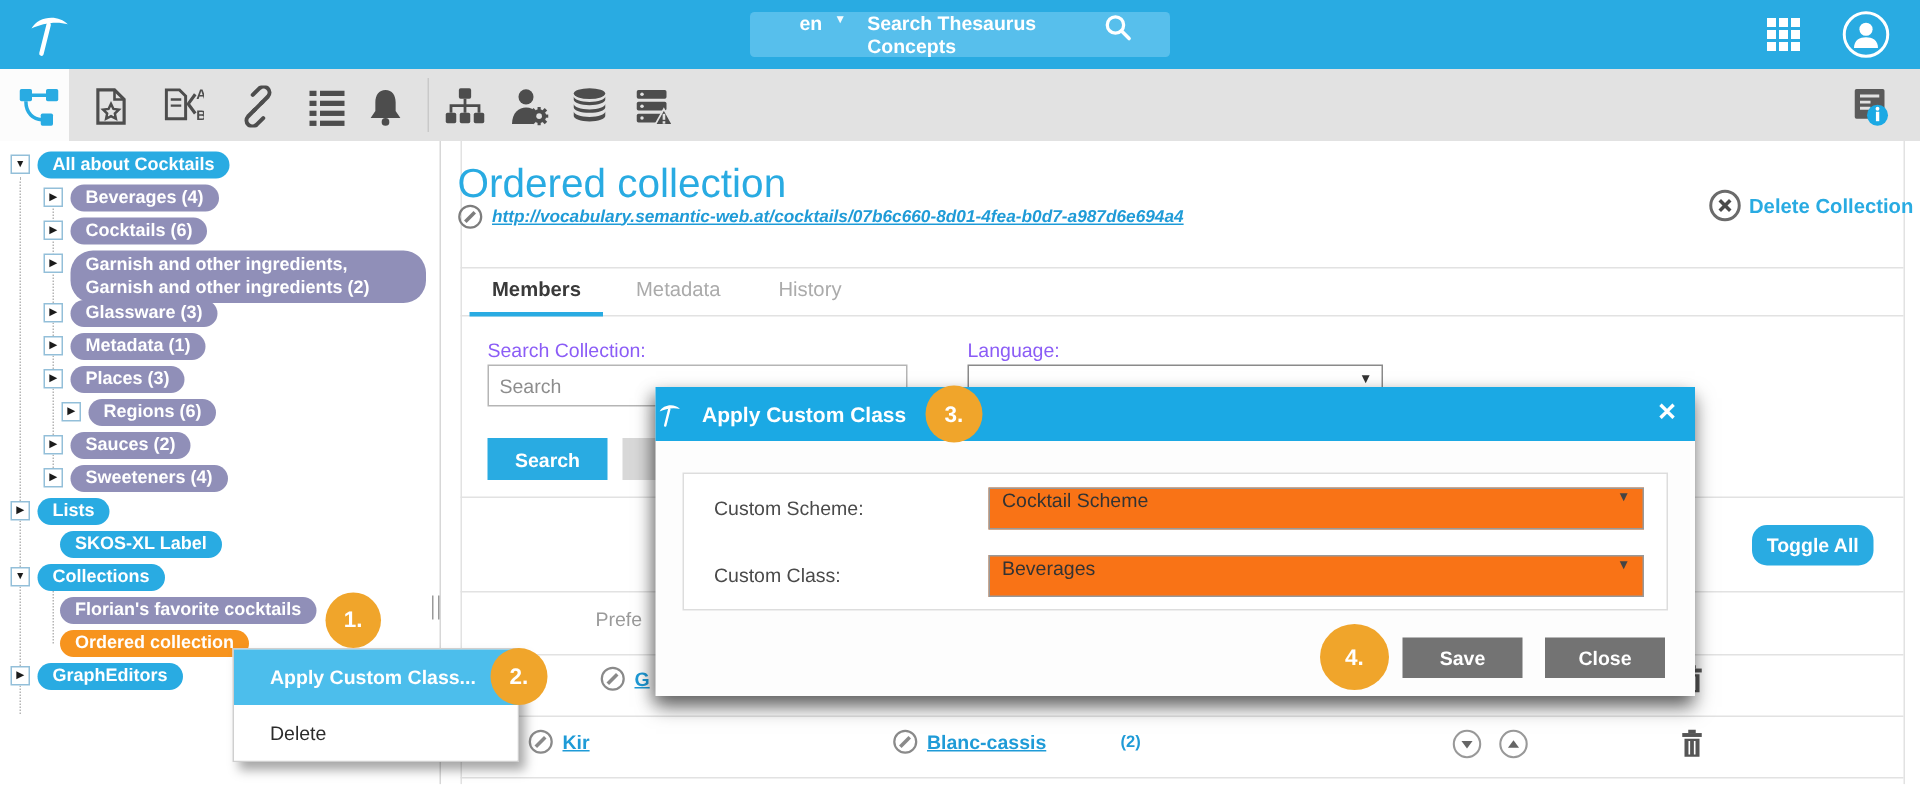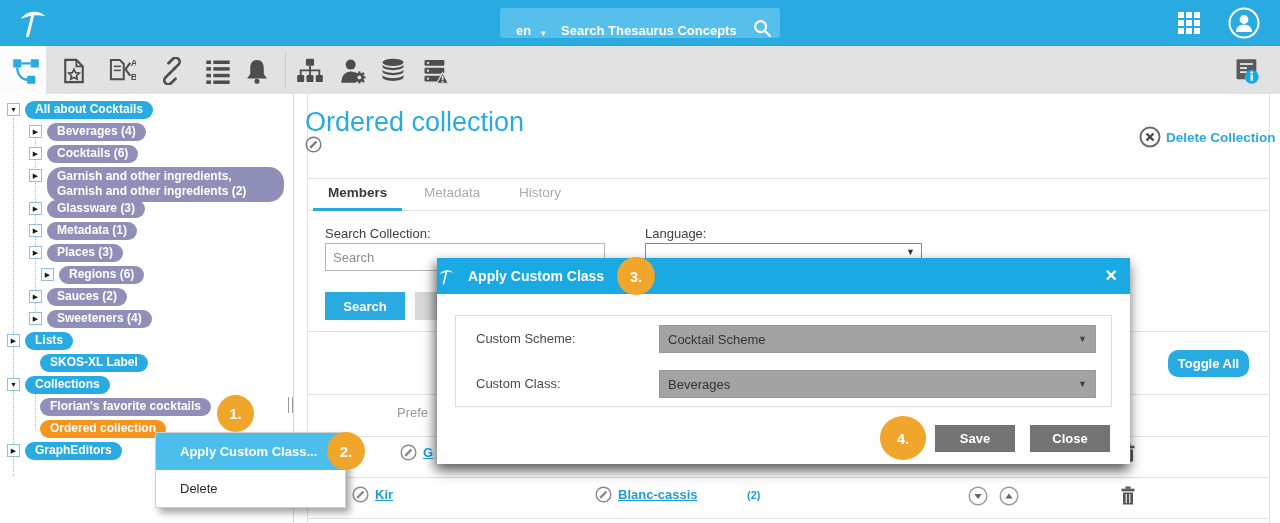--- a/index.html
+++ b/index.html
@@ -7,21 +7,21 @@
   .screen {
     position:relative; width:1280px; height:523px; overflow:hidden;
     background:#fff; font-family:"Liberation Sans", sans-serif;
   }
   
   .topbar { position:absolute; left:0; top:0; width:1280px; height:46px; background:#29ABE2; }
   .logo { position:absolute; left:16px; top:6px; width:34px; height:34px; }
   .nav { position:absolute; left:75px; top:0; height:46px; display:flex; align-items:center; gap:34px; }
   .nav span { color:#fff; font-size:13px; font-weight:bold; letter-spacing:.4px; cursor:default; }
   .tsearch { position:absolute; left:500px; top:8px; width:280px; height:30px; background:#57BFEC; border-radius:3px;
-             display:flex; align-items:flex-end; padding:0 8px; color:#fff; }
+             display:flex; align-items:flex-start; padding:0 25px; color:#fff; }
   .tsearch .lang { font-size:13px; font-weight:bold; margin-left:8px; }
   .tsearch .caret { font-size:8px; margin-left:8px; opacity:.95; }
   .tsearch .ph { font-size:13px; font-weight:bold; margin-left:14px; flex:1; }
   .gridicon { position:absolute; left:1178px; top:12px; width:22px; height:22px;
               display:grid; grid-template-columns:repeat(3,6px); grid-template-rows:repeat(3,6px); gap:2px; }
   .gridicon i { background:#fff; }
   .avatar { position:absolute; left:1228px; top:7px; width:32px; height:32px; }
   
   .toolbar { position:absolute; left:0; top:46px; width:1280px; height:48px; background:#E2E2E2; }
   .tool { position:absolute; top:57px; width:28px; height:28px; }
@@ -51,21 +51,21 @@
   .vline { position:absolute; background:#e2e2e2; width:1px; }
   .hline { position:absolute; background:#e2e2e2; height:1px; }
   .pagetitle { position:absolute; left:305px; top:107px; font-size:27px; color:#29ABE2; }
   .urirow { position:absolute; left:305px; top:136px; display:flex; align-items:center; gap:6px; }
   .uri { font-size:11.5px; font-weight:bold; font-style:italic; color:#1F9BD7; text-decoration:underline; cursor:pointer; }
   .delcol { position:absolute; left:1139px; top:126px; display:flex; align-items:center; gap:5px; cursor:pointer; }
   .delcol span { color:#29ABE2; font-size:13.5px; font-weight:bold; }
   .tab { position:absolute; top:185px; font-size:13.5px; color:#ababab; cursor:pointer; }
   .tab.active { color:#3a3a3a; font-weight:bold; }
   .tabul { position:absolute; left:313px; top:208px; width:89px; height:3px; background:#29ABE2; }
-  .flabel { position:absolute; font-size:13px; color:#404040; }
+  .flabel { position:absolute; font-size:13px; color:#8b5cf6; }
   .sinput { position:absolute; left:325px; top:243px; width:280px; height:28px; border:1px solid #b5b5b5; background:#fff;
             font-size:13px; color:#444; padding:0 7px; font-family:"Liberation Sans", sans-serif; }
   .sinput::placeholder { color:#8d8d8d; opacity:1; }
   .lselect { position:absolute; left:645px; top:243px; width:277px; height:28px; border:1px solid #8a8a8a; background:#fff; }
   .lselect .car { position:absolute; right:6px; top:3px; font-size:9px; color:#333; }
   .bluebtn { background:#29ABE2; color:#fff; font-size:13px; font-weight:bold; border:none;
              display:flex; align-items:center; justify-content:center; cursor:pointer; font-family:"Liberation Sans", sans-serif; }
   .searchbtn { position:absolute; left:325px; top:292px; width:80px; height:28px; }
   .graybtn { position:absolute; left:415px; top:292px; width:70px; height:28px; background:#D8D8D8; border:none; cursor:pointer; }
   .togglebtn { position:absolute; left:1168px; top:350px; width:81px; height:27px;border-radius:10px; }
@@ -77,22 +77,22 @@
   .badge { position:absolute; background:#F0A52B; border-radius:50%; color:#fff; font-weight:bold; font-size:15px;
            display:flex; align-items:center; justify-content:center; z-index:50; }
   
   .modal { position:absolute; left:437px; top:258px; width:693px; height:206px; background:#FDFDFD; z-index:40;
            box-shadow:0 7px 12px rgba(0,0,0,.5), -4px 4px 10px rgba(0,0,0,.25); }
   .mhead { position:absolute; left:0; top:0; width:100%; height:36px; background:#1BA9E4; display:flex; align-items:center; }
   .mtitle { color:#fff; font-size:14px; font-weight:bold; margin-left:12px; }
   .mclose { position:absolute; right:12px; top:8px; color:#fff; font-size:16px; font-weight:bold; cursor:pointer; line-height:20px; }
   .mpanel { position:absolute; left:18px; top:57px; width:657px; height:92px; background:#fff; border:1px solid #ddd; }
   .mlabel { position:absolute; left:20px; font-size:13px; color:#4a4a4a; }
-  .mselect { position:absolute; left:203px; width:437px; height:28px; border:1px solid #999; background:#a3a3a3;
-             font-size:13px; color:#333; display:flex; align-items:center; padding-left:8px; cursor:pointer; }
+  .mselect { position:absolute; left:203px; width:437px; height:28px; border:1px solid #999; background:#f97316;
+             font-size:13px; color:#333; display:flex; padding-left:8px; cursor:pointer; }
   .mselect .car { position:absolute; right:8px; font-size:9px; color:#444; }
   .mbtn { position:absolute; top:167px; width:80px; height:27px; background:#737373; }
   svg { display:block; }
 </style>
 </head>
 <body>
 
 <div class="screen">
 
   <div class="topbar">
@@ -300,20 +300,21 @@
   <div class="main"></div>
   <div class="vline" style="left:307px; top:94px; height:429px;"></div>
   <div class="vline" style="left:1269px; top:94px; height:429px;"></div>
 
   <div class="pagetitle">Ordered collection</div>
   <div class="urirow">
     <svg width="17" height="17" viewBox="0 0 17 17">
       <circle cx="8.5" cy="8.5" r="7.3" stroke="#7d7d7d" stroke-width="1.5" fill="none"></circle>
       <line x1="5.2" y1="11.8" x2="11.5" y2="5.5" stroke="#7d7d7d" stroke-width="2.4"></line>
     </svg>
+    <span class="uri">http://vocabulary.semantic-web.at/cocktails/07b6c660-8d01-4fea-b0d7-a987d6e694a4</span>
   </div>
   <div class="delcol">
     <svg width="22" height="22" viewBox="0 0 22 22">
       <circle cx="11" cy="11" r="9.5" stroke="#6b6b6b" stroke-width="2" fill="none"></circle>
       <line x1="7.5" y1="7.5" x2="14.5" y2="14.5" stroke="#4a4a4a" stroke-width="2.4"></line>
       <line x1="14.5" y1="7.5" x2="7.5" y2="14.5" stroke="#4a4a4a" stroke-width="2.4"></line>
     </svg>
     <span>Delete Collection</span>
   </div>
 

